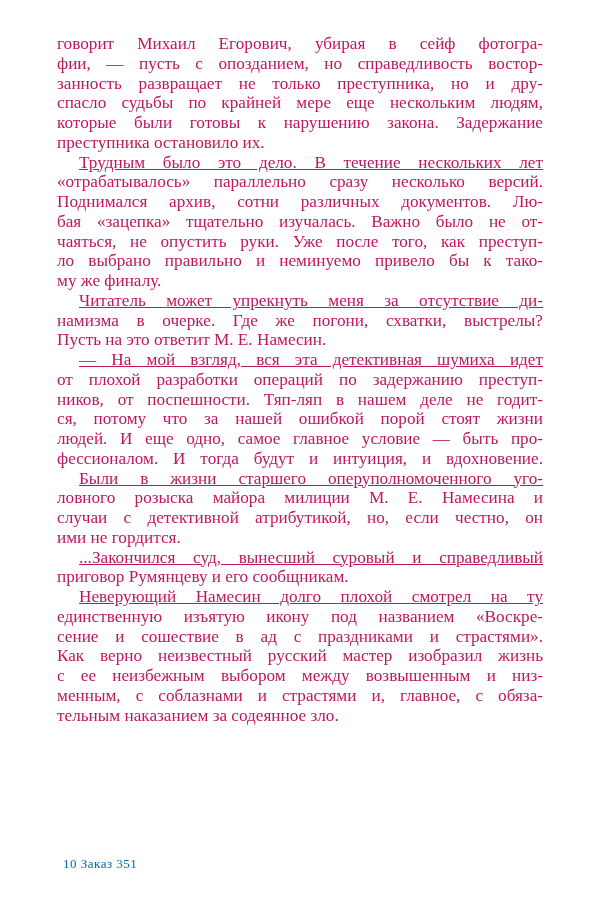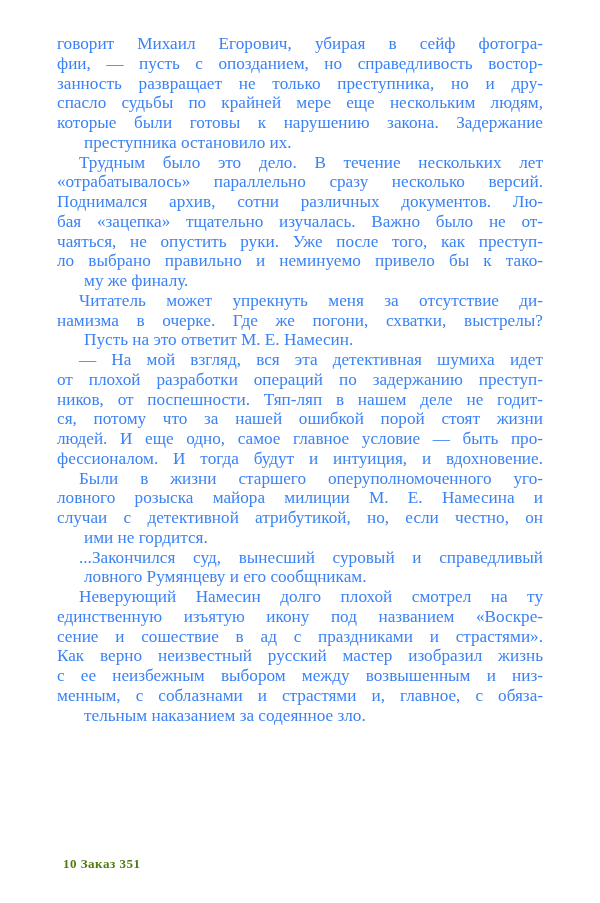--- a/index.html
+++ b/index.html
@@ -1,31 +1,31 @@
 <!DOCTYPE html>
 <html><head>
 <meta charset="utf-8">
 <style>
   html, body { margin:0; padding:0; background:#ffffff; }
   body { width:600px; height:903px; position:relative; overflow:hidden; }
   .page {
     position:absolute; left:57px; top:34px; width:486px;
     font-family: "Liberation Serif", "DejaVu Serif", serif;
-    font-size:17.2px; line-height:19.75px; color:#3b82f6;
+    font-size:17.2px; line-height:19.75px; color:#be185d;
   }
   .line {
     display:block; white-space:nowrap; text-align:justify;
     text-align-last:justify; height:19.75px; overflow:visible;
   }
-  .line.last { text-align-last:left;margin-left:27px; }
-  .line.indent { padding-left:22px; }
+  .line.last { text-align-last:left; }
+  .line.indent { padding-left:22px;text-decoration:underline; }
   .footer {
     position:absolute; left:63px; top:856px;
     font-family: "Liberation Serif", "DejaVu Serif", serif;
-    font-size:13px; font-weight:bold; color:#4d7c0f; letter-spacing:0.5px;
+    font-size:13px; font-weight:normal; color:#0369a1; letter-spacing:0.5px;
   }
 </style>
 </head>
 <body>
 
 <div class="page" id="page-body">
     <span class="line">говорит Михаил Егорович,  убирая в сейф  фотогра-</span>
     <span class="line">фии, — пусть с опозданием, но справедливость востор-</span>
     <span class="line">занность развращает не только преступника, но и дру-</span>
     <span class="line">спасло судьбы по крайней мере еще нескольким людям,</span>
@@ -45,21 +45,21 @@
     <span class="line">от плохой разработки операций по задержанию преступ-</span>
     <span class="line">ников, от поспешности. Тяп-ляп в нашем деле не годит-</span>
     <span class="line">ся, потому что за нашей ошибкой порой стоят жизни</span>
     <span class="line">людей. И еще одно, самое главное условие — быть про-</span>
     <span class="line">фессионалом. И тогда будут и интуиция, и вдохновение.</span>
     <span class="line indent">Были в жизни старшего оперуполномоченного уго-</span>
     <span class="line">ловного розыска майора милиции М. Е. Намесина и</span>
     <span class="line">случаи с детективной атрибутикой, но, если честно, он</span>
     <span class="line last">ими не гордится.</span>
     <span class="line indent">...Закончился суд, вынесший суровый и справедливый</span>
-    <span class="line last">ловного Румянцеву и его сообщникам.</span>
+    <span class="line last">приговор Румянцеву и его сообщникам.</span>
     <span class="line indent">Неверующий Намесин долго плохой смотрел  на ту</span>
     <span class="line">единственную изъятую икону под названием «Воскре-</span>
     <span class="line">сение и сошествие в ад с праздниками и страстями».</span>
     <span class="line">Как верно неизвестный русский мастер изобразил жизнь</span>
     <span class="line">с ее неизбежным выбором между возвышенным и низ-</span>
     <span class="line">менным, с соблазнами и страстями и, главное, с обяза-</span>
     <span class="line last">тельным наказанием за содеянное зло.</span>
   </div>
 
 <div class="footer">10 Заказ 351</div>

